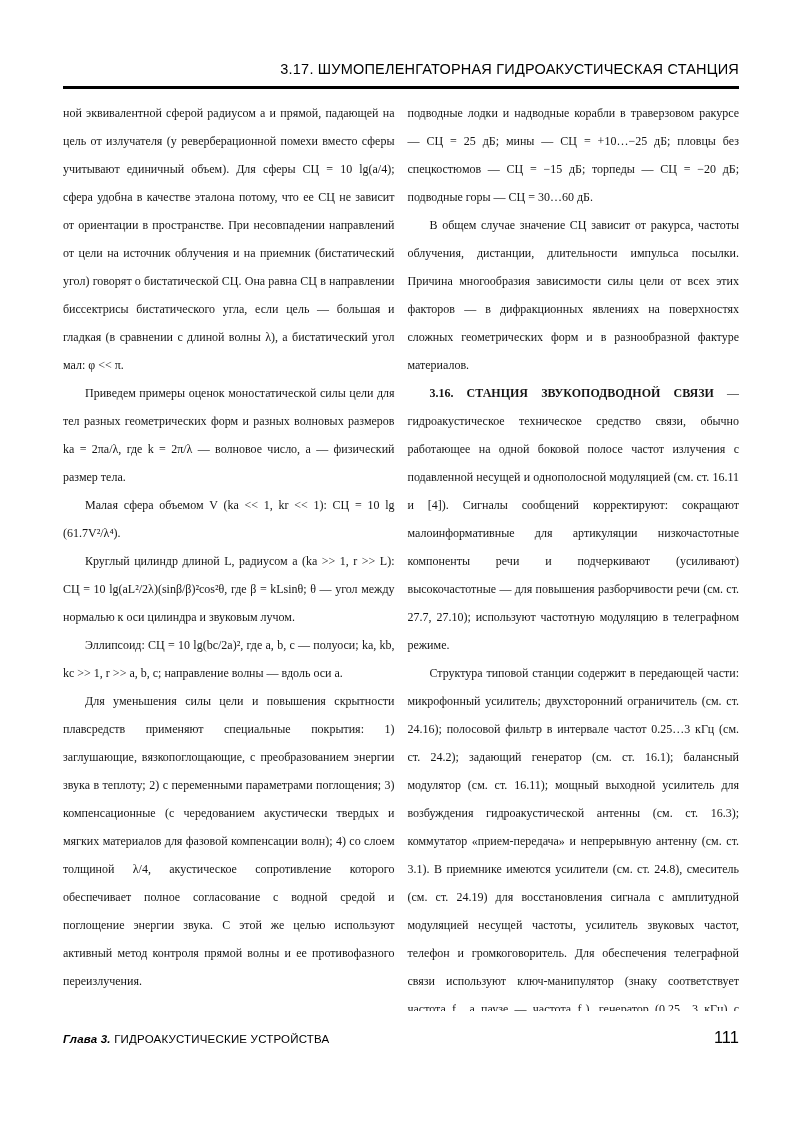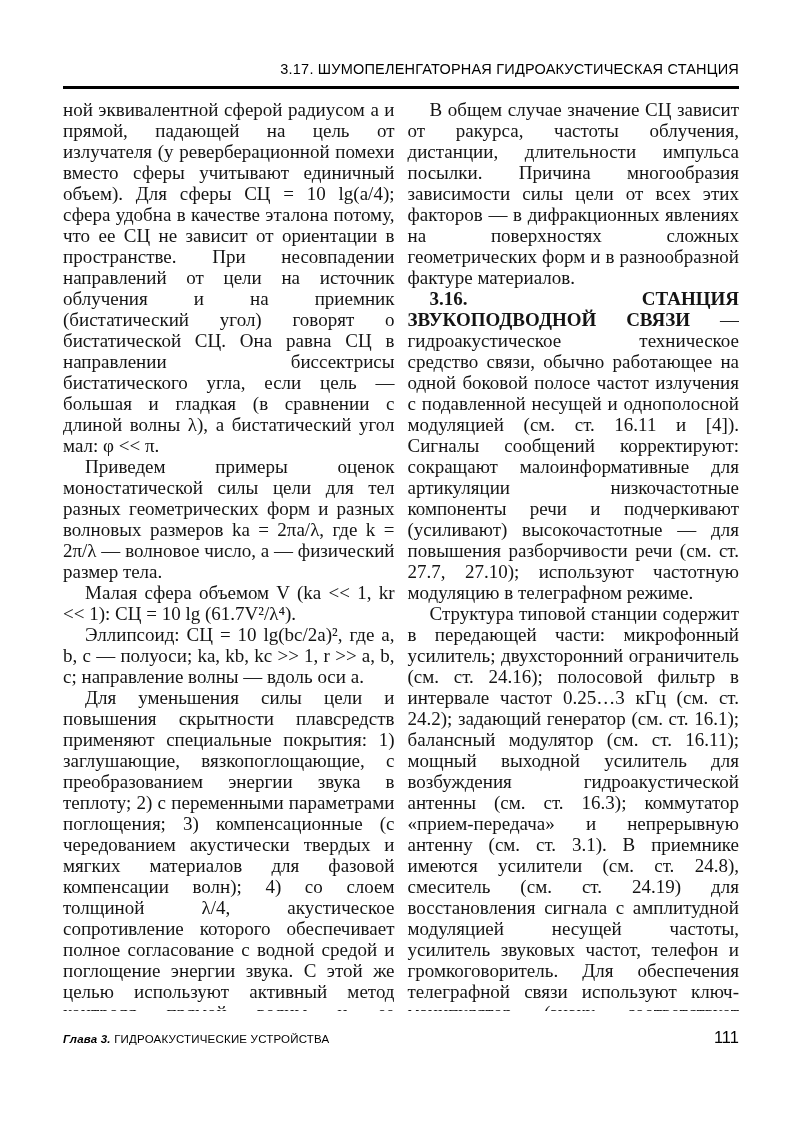--- a/index.html
+++ b/index.html
@@ -16,21 +16,21 @@
   .head-rule{
     position:absolute;left:63px;right:55px;top:86px;height:0;
     border-top:3px solid #000;
   }
   .columns{
     position:absolute;left:63px;right:55px;top:99px;height:912px;
     display:flex;gap:13px;overflow:hidden;
   }
   .column{flex:1 1 0;min-width:0;}
   p.para{
-    margin:0;font-size:19px;line-height:21px;
+    margin:0;font-size:12px;line-height:28px;
     text-align:justify;text-justify:inter-word;
   }
   p.para.indent{text-indent:22px;}
   .runin{font-weight:700;}
   .footer{
     position:absolute;left:63px;right:55px;top:1028px;
     display:flex;justify-content:space-between;align-items:baseline;gap:8px;
   }
   .chapter-line{
     font-family:"Liberation Sans", sans-serif;font-size:11.5px;color:#000;
@@ -48,24 +48,26 @@
 
   <div class="running-head">3.17. ШУМОПЕЛЕНГАТОРНАЯ ГИДРОАКУСТИЧЕСКАЯ СТАНЦИЯ</div>
 
   <div class="head-rule"></div>
 
   <div class="columns">
     <div class="column">
         <p class="para">ной эквивалентной сферой радиусом a и прямой, падающей на цель от излучателя (у реверберационной помехи вместо сферы учитывают единичный объем). Для сферы СЦ = 10 lg(a/4); сфера удобна в качестве эталона потому, что ее СЦ не зависит от ориентации в пространстве. При несовпадении направлений от цели на источник облучения и на приемник (бистатический угол) говорят о бистатической СЦ. Она равна СЦ в направлении биссектрисы бистатического угла, если цель — большая и гладкая (в сравнении с длиной волны λ), а бистатический угол мал: φ &lt;&lt; π.</p>
         <p class="para indent">Приведем примеры оценок моностатической силы цели для тел разных геометрических форм и разных волновых размеров ka = 2πa/λ, где k = 2π/λ — волновое число, a — физический размер тела.</p>
         <p class="para indent">Малая сфера объемом V (ka &lt;&lt; 1, kr &lt;&lt; 1): СЦ = 10 lg (61.7V²/λ⁴).</p>
+        <p class="para indent">Круглый цилиндр длиной L, радиусом a (ka &gt;&gt; 1, r &gt;&gt; L): СЦ = 10 lg(aL²/2λ)(sinβ/β)²cos²θ, где β = kLsinθ; θ — угол между нормалью к оси цилиндра и звуковым лучом.</p>
         <p class="para indent">Эллипсоид: СЦ = 10 lg(bc/2a)², где a, b, c — полуоси; ka, kb, kc &gt;&gt; 1, r &gt;&gt; a, b, c; направление волны — вдоль оси a.</p>
         <p class="para indent">Для уменьшения силы цели и повышения скрытности плавсредств применяют специальные покрытия: 1) заглушающие, вязкопоглощающие, с преобразованием энергии звука в теплоту; 2) с переменными параметрами поглощения; 3) компенсационные (с чередованием акустически твердых и мягких материалов для фазовой компенсации волн); 4) со слоем толщиной λ/4, акустическое сопротивление которого обеспечивает полное согласование с водной средой и поглощение энергии звука. С этой же целью используют активный метод контроля прямой волны и ее противофазного переизлучения.</p>
       </div>
     <div class="column">
+        <p class="para">подводные лодки и надводные корабли в траверзовом ракурсе — СЦ = 25 дБ; мины — СЦ = +10…−25 дБ; пловцы без спецкостюмов — СЦ = −15 дБ; торпеды — СЦ = −20 дБ; подводные горы — СЦ = 30…60 дБ.</p>
         <p class="para indent">В общем случае значение СЦ зависит от ракурса, частоты облучения, дистанции, длительности импульса посылки. Причина многообразия зависимости силы цели от всех этих факторов — в дифракционных явлениях на поверхностях сложных геометрических форм и в разнообразной фактуре материалов.</p>
         <p class="para indent"><b class="runin">3.16. СТАНЦИЯ ЗВУКОПОДВОДНОЙ СВЯЗИ</b> — гидроакустическое техническое средство связи, обычно работающее на одной боковой полосе частот излучения с подавленной несущей и однополосной модуляцией (см. ст. 16.11 и [4]). Сигналы сообщений корректируют: сокращают малоинформативные для артикуляции низкочастотные компоненты речи и подчеркивают (усиливают) высокочастотные — для повышения разборчивости речи (см. ст. 27.7, 27.10); используют частотную модуляцию в телеграфном режиме.</p>
         <p class="para indent">Структура типовой станции содержит в передающей части: микрофонный усилитель; двухсторонний ограничитель (см. ст. 24.16); полосовой фильтр в интервале частот 0.25…3 кГц (см. ст. 24.2); задающий генератор (см. ст. 16.1); балансный модулятор (см. ст. 16.11); мощный выходной усилитель для возбуждения гидроакустической антенны (см. ст. 16.3); коммутатор «прием-передача» и непрерывную антенну (см. ст. 3.1). В приемнике имеются усилители (см. ст. 24.8), смеситель (см. ст. 24.19) для восстановления сигнала с амплитудной модуляцией несущей частоты, усилитель звуковых частот, телефон и громкоговоритель. Для обеспечения телеграфной связи используют ключ-манипулятор (знаку соответствует частота f₁, а паузе — частота f₂), генератор (0.25…3 кГц) с частотной модуляцией и разнесением между собой частот f₁ и f₂ на 0.8 кГц. Применение ЧМ способствует повышению помехоустойчивости гидроакустической связи (см. ст. 17.19).</p>
       </div>
   </div>
 
   <div class="footer">
     <div class="chapter-line">
       <span class="chapter-label">Глава 3.</span><span> ГИДРОАКУСТИЧЕСКИЕ УСТРОЙСТВА</span>
     </div>

